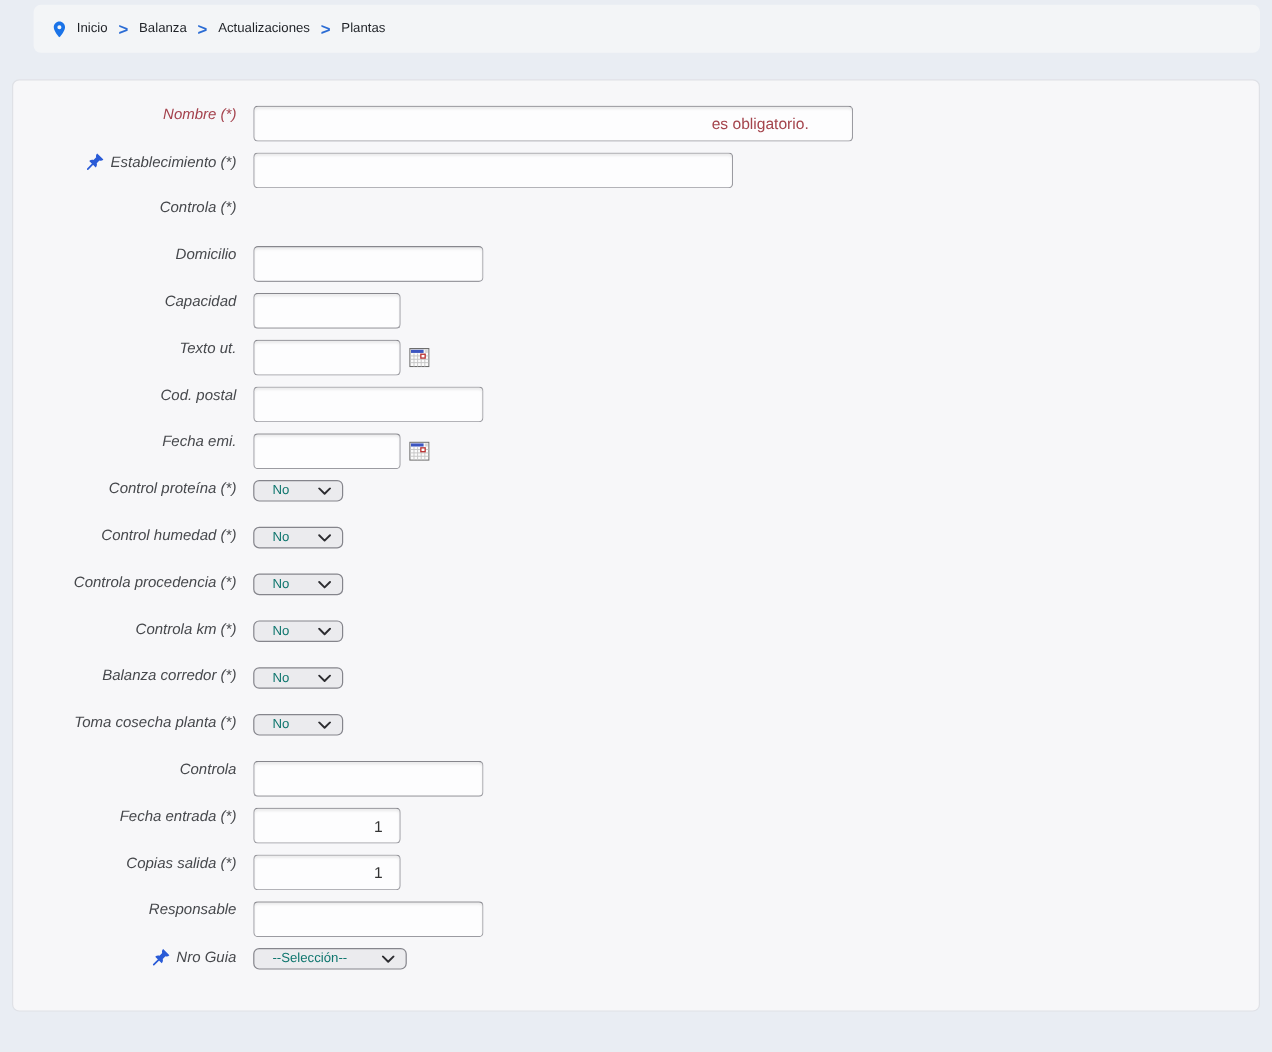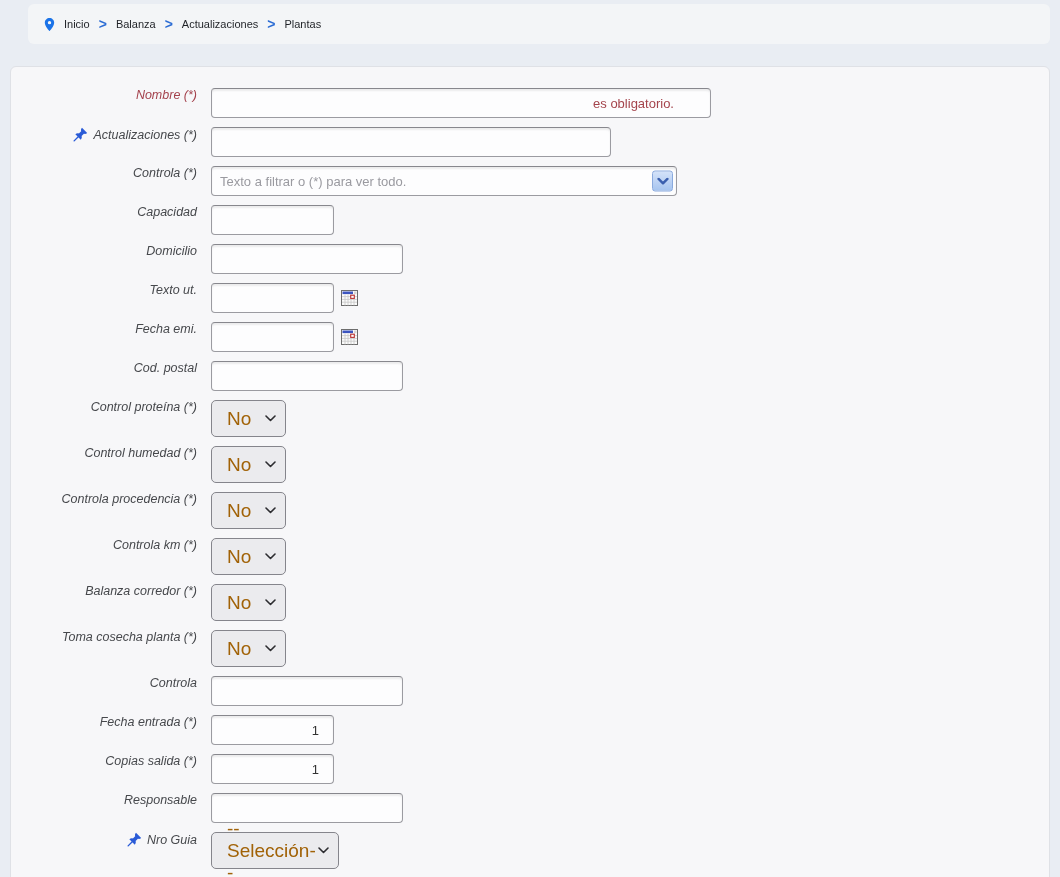--- a/index.html
+++ b/index.html
@@ -77,26 +77,26 @@
     display:flex;align-items:center;justify-content:center;
     cursor:pointer;padding:0;
   }
   
   .cal-btn{
     margin-left:7px;border:none;background:transparent;padding:0;
     display:flex;align-items:center;cursor:pointer;
   }
   
   .sel{
-    height:37px;box-sizing:border-box;
+    height:18px;box-sizing:border-box;
     background:#ebebee;
     border:1px solid #85858c;border-radius:5px;
     display:flex;align-items:center;justify-content:space-between;
     padding:0 9px 0 15px;
-    font-size:19px;color:#a16207;
+    font-size:11px;color:#0f766e;
     cursor:default;
   }
   .sel-chev{display:flex;align-items:center;}
   .pin{display:flex;align-items:center;}
 </style>
 </head>
 <body>
 
 <nav class="crumb-bar">
   <span class="loc-icon">
@@ -129,57 +129,45 @@
         </div>
       </div>
       <div class="row">
         <div class="label-cell">
           <span class="pin">
             <svg width="15" height="15" viewBox="0 0 16 16">
               <path d="M1.2 14.8 L6.4 9.6" stroke="#2a5bd7" stroke-width="1.5" stroke-linecap="round"></path>
               <path fill="#2a5bd7" d="M9.6 0.9 L15.1 6.4 C14.2 7.4 12.8 7.7 11.6 7.3 L9.2 9.7 C9.6 11 9.3 12.5 8.3 13.5 L2.5 7.7 C3.5 6.7 5 6.4 6.3 6.8 L8.7 4.4 C8.3 3.2 8.6 1.8 9.6 0.9 Z"></path>
             </svg>
           </span>
-          <label>Actualizaciones (*)</label>
+          <label>Establecimiento (*)</label>
         </div>
         <div class="control-cell">
           <input type="text" class="txt" style="width: 400px;">
         </div>
       </div>
       <div class="row">
         <div class="label-cell">
           <label>Controla (*)</label>
         </div>
-        <div class="control-cell">
-          <div class="combo-wrap" style="width: 466px;">
-            <input type="text" class="txt" placeholder="Texto a filtrar o (*) para ver todo." style="">
-            <button type="button" class="combo-btn">
-              <span style="display: flex;">
-                <svg width="12" height="8" viewBox="0 0 12 8">
-                  <path d="M1.6 1.4 L6 5.8 L10.4 1.4" fill="none" stroke="#3a5fae" stroke-width="2.4" stroke-linecap="round" stroke-linejoin="round"></path>
-                </svg>
-              </span>
-            </button>
-          </div>
+      </div>
+      <div class="row">
+        <div class="label-cell">
+          <label>Domicilio</label>
+        </div>
+        <div class="control-cell">
+          <input type="text" class="txt" style="width: 192px;">
         </div>
       </div>
       <div class="row">
         <div class="label-cell">
           <label>Capacidad</label>
         </div>
         <div class="control-cell">
           <input type="text" class="txt" style="width: 123px;">
-        </div>
-      </div>
-      <div class="row">
-        <div class="label-cell">
-          <label>Domicilio</label>
-        </div>
-        <div class="control-cell">
-          <input type="text" class="txt" style="width: 192px;">
         </div>
       </div>
       <div class="row">
         <div class="label-cell">
           <label>Texto ut.</label>
         </div>
         <div class="control-cell">
           <input type="text" class="txt" style="width: 123px;">
           <button type="button" class="cal-btn">
             <span style="display: flex;">
@@ -197,20 +185,28 @@
                   <line x1="13" y1="4.6" x2="13" y2="15.5"></line>
                 </g>
                 <rect x="9.7" y="5.2" width="3.6" height="3.2" fill="#fff" stroke="#bb3333" stroke-width="1.1"></rect>
               </svg>
             </span>
           </button>
         </div>
       </div>
       <div class="row">
         <div class="label-cell">
+          <label>Cod. postal</label>
+        </div>
+        <div class="control-cell">
+          <input type="text" class="txt" style="width: 192px;">
+        </div>
+      </div>
+      <div class="row">
+        <div class="label-cell">
           <label>Fecha emi.</label>
         </div>
         <div class="control-cell">
           <input type="text" class="txt" style="width: 123px;">
           <button type="button" class="cal-btn">
             <span style="display: flex;">
               <svg width="17" height="16" viewBox="0 0 17 16">
                 <rect x="0.5" y="0.5" width="16" height="15" fill="#fbfbfb" stroke="#6d6d6d"></rect>
                 <rect x="1.5" y="1.5" width="10.5" height="2.6" fill="#3c55c0"></rect>
                 <rect x="13" y="1.5" width="2.5" height="2.6" fill="#d6d6d6"></rect>
@@ -224,28 +220,20 @@
                   <line x1="13" y1="4.6" x2="13" y2="15.5"></line>
                 </g>
                 <rect x="9.7" y="5.2" width="3.6" height="3.2" fill="#fff" stroke="#bb3333" stroke-width="1.1"></rect>
               </svg>
             </span>
           </button>
         </div>
       </div>
       <div class="row">
         <div class="label-cell">
-          <label>Cod. postal</label>
-        </div>
-        <div class="control-cell">
-          <input type="text" class="txt" style="width: 192px;">
-        </div>
-      </div>
-      <div class="row">
-        <div class="label-cell">
           <label>Control proteína (*)</label>
         </div>
         <div class="control-cell">
           <div class="sel" role="combobox" style="width: 75px;">
             <span>No</span>
             <span class="sel-chev">
               <svg width="11" height="7" viewBox="0 0 11 7">
                 <path d="M1 1 L5.5 5.5 L10 1" fill="none" stroke="#2d2d31" stroke-width="1.6" stroke-linecap="round" stroke-linejoin="round"></path>
               </svg>
             </span>

